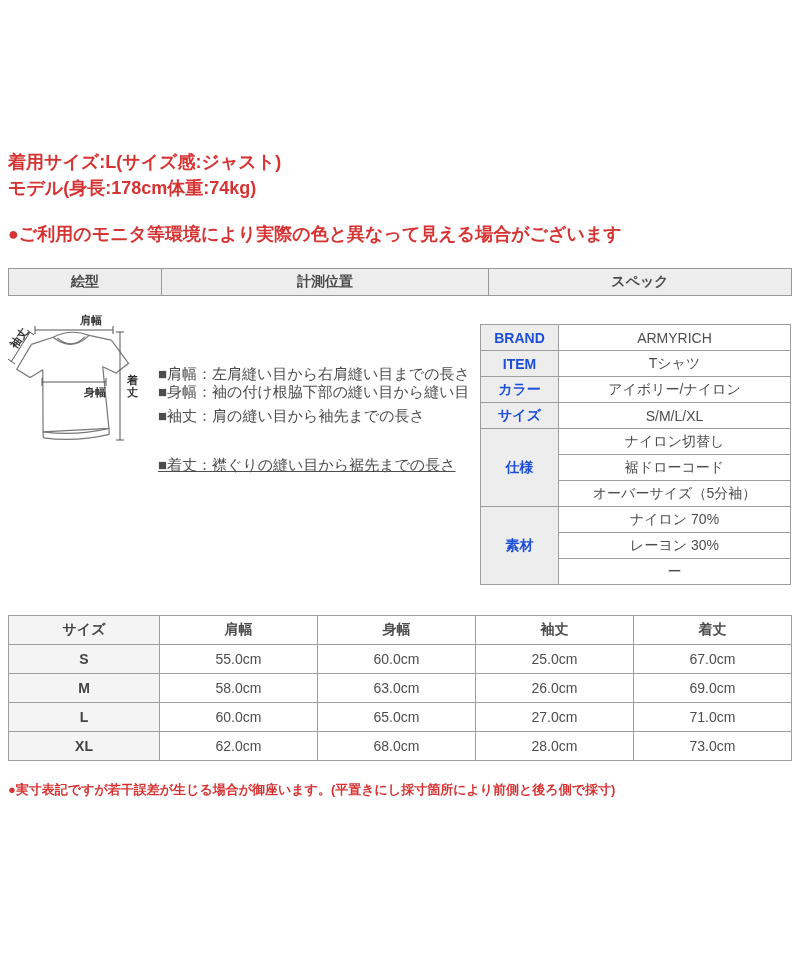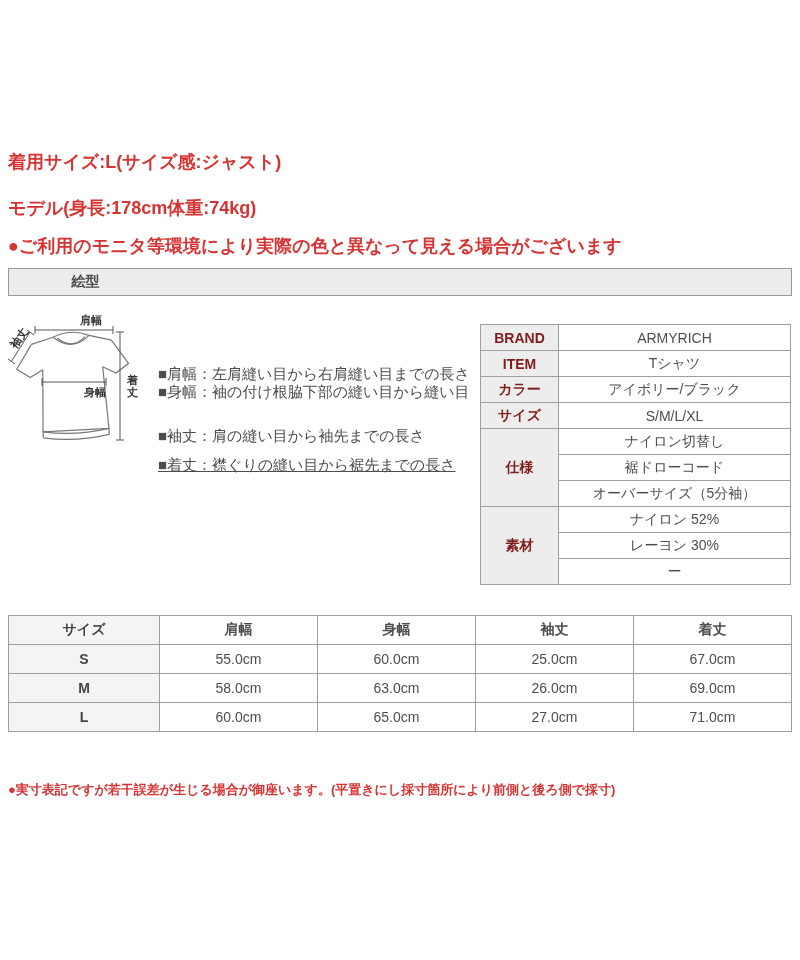--- a/index.html
+++ b/index.html
@@ -15,22 +15,22 @@
 
   .red-text {
     position: absolute;
     left: 8px;
     color: #d63333;
     font-weight: bold;
     font-size: 18px;
     white-space: nowrap;
   }
   #wear-size-line { top: 150px; }
-  #model-line { top: 196px; }
-  #monitor-notice { top: 222px; margin-top: 12px; }
+  #model-line { top: 176px; }
+  #monitor-notice { top: 222px; }
   #measure-notice { top: 781px; font-size: 13px; }
 
   
   .info-header {
     position: absolute;
     top: 268px; left: 8px;
     width: 784px; height: 28px;
     display: flex;
     border: 1px solid #999999;
     background: #ededed;
@@ -53,42 +53,42 @@
   
   .measure-desc {
     position: absolute;
     left: 158px;
     font-size: 15px;
     color: #4d4d4d;
     white-space: nowrap;
   }
   #desc-shoulder { top: 330px; margin-top: 35px; }
   #desc-width    { top: 383px; }
-  #desc-sleeve   { top: 427px; }
+  #desc-sleeve   { top: 407px; }
   #desc-length   { top: 456px; text-decoration: underline; }
 
   
   .spec-table {
     position: absolute;
     top: 324px; left: 480px;
     border-collapse: collapse;
     font-size: 14px;
   }
   .spec-table td {
     border: 1px solid #9e9e9e;
     height: 26px;
     text-align: center;
     vertical-align: middle;
     color: #4d4d4d;
   }
   .spec-table td.key {
     width: 78px;
     background: #ededed;
     font-weight: bold;
-    color: #7f1d1d;
+    color: #1d4ed8;
     margin-left: 15px;
   }
   .spec-table td.val { width: 232px; background: #ffffff; }
 
   
   .size-table {
     position: absolute;
     top: 615px; left: 8px;
     border-collapse: collapse;
     font-size: 14px;
@@ -115,20 +115,22 @@
 </head>
 <body>
 
 <div class="red-text" id="wear-size-line">着用サイズ:L(サイズ感:ジャスト)</div>
 <div class="red-text" id="model-line">モデル(身長:178cm体重:74kg)</div>
 <div class="red-text" id="monitor-notice">●ご利用のモニタ等環境により実際の色と異なって見える場合がございます</div>
 <div class="red-text" id="measure-notice">●実寸表記ですが若干誤差が生じる場合が御座います。(平置きにし採寸箇所により前側と後ろ側で採寸)</div>
 
 <div class="info-header">
   <div class="cell c1">絵型</div>
+  <div class="cell c2">計測位置</div>
+  <div class="cell c3">スペック</div>
 </div>
 
 <div class="diagram">
   <svg viewBox="0 0 140 150">
     <g fill="none" stroke="#777777" stroke-width="1.2" transform="rotate(-3 70 80)">
 
       <path d="M48,24 Q66,16 84,24"></path>
       <path d="M48,24 Q66,40 84,24"></path>
       <path d="M52,25 Q66,38 80,25"></path>
 
@@ -173,39 +175,39 @@
       <tr>
     <td class="key">BRAND</td>
     <td class="val">ARMYRICH</td>
   </tr>
   <tr>
     <td class="key">ITEM</td>
     <td class="val">Tシャツ</td>
   </tr>
   <tr>
     <td class="key">カラー</td>
-    <td class="val">アイボリー/ブラック</td>
+    <td class="val">アイボリー/ナイロン</td>
   </tr>
   <tr>
     <td class="key">サイズ</td>
     <td class="val">S/M/L/XL</td>
   </tr>
   <tr>
     <td class="key" rowspan="3">仕様</td>
     <td class="val">ナイロン切替し</td>
   </tr>
   <tr>
     <td class="val">裾ドローコード</td>
   </tr>
   <tr>
     <td class="val">オーバーサイズ（5分袖）</td>
   </tr>
   <tr>
     <td class="key" rowspan="3">素材</td>
-    <td class="val">ナイロン 52%</td>
+    <td class="val">ナイロン 70%</td>
   </tr>
   <tr>
     <td class="val">レーヨン 30%</td>
   </tr>
   <tr>
     <td class="val">ー</td>
   </tr>
 </tbody>
   </table>
 
@@ -232,14 +234,21 @@
     <td class="datacol">26.0cm</td>
     <td class="datacol">69.0cm</td>
   </tr>
   <tr>
     <td class="sizecol">L</td>
     <td class="datacol">60.0cm</td>
     <td class="datacol">65.0cm</td>
     <td class="datacol">27.0cm</td>
     <td class="datacol">71.0cm</td>
   </tr>
+  <tr>
+    <td class="sizecol">XL</td>
+    <td class="datacol">62.0cm</td>
+    <td class="datacol">68.0cm</td>
+    <td class="datacol">28.0cm</td>
+    <td class="datacol">73.0cm</td>
+  </tr>
 </tbody>
   </table>
 
 </body></html>

